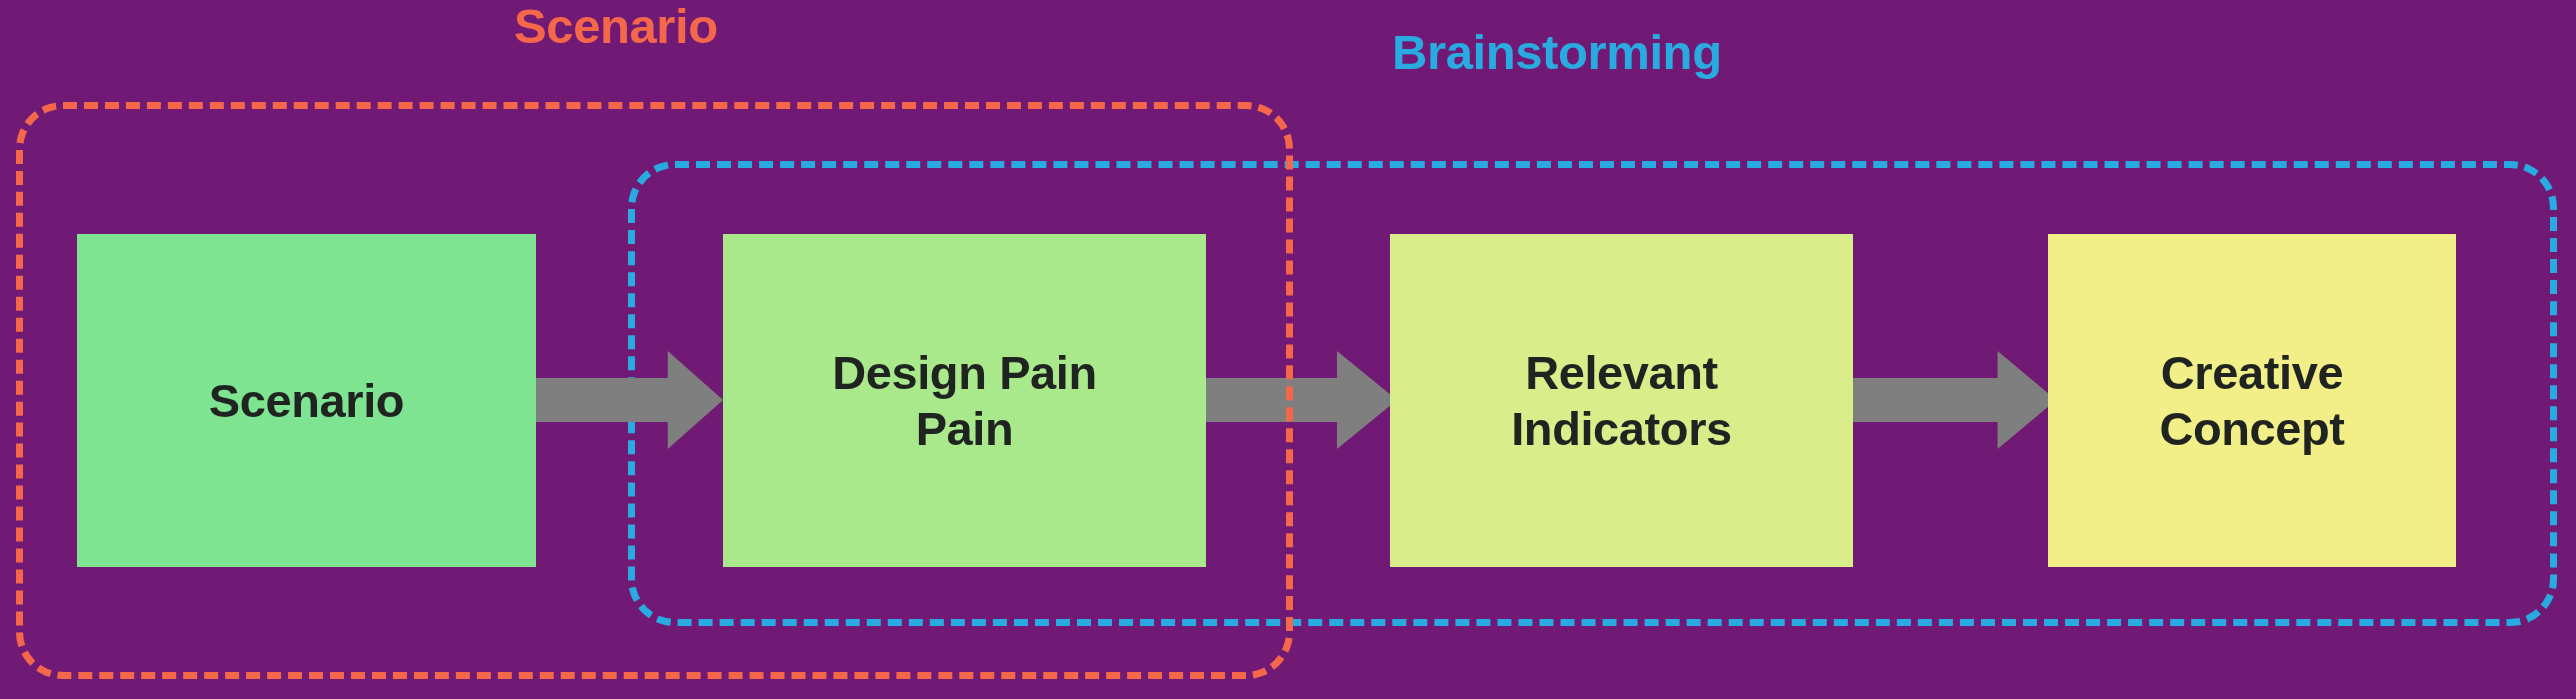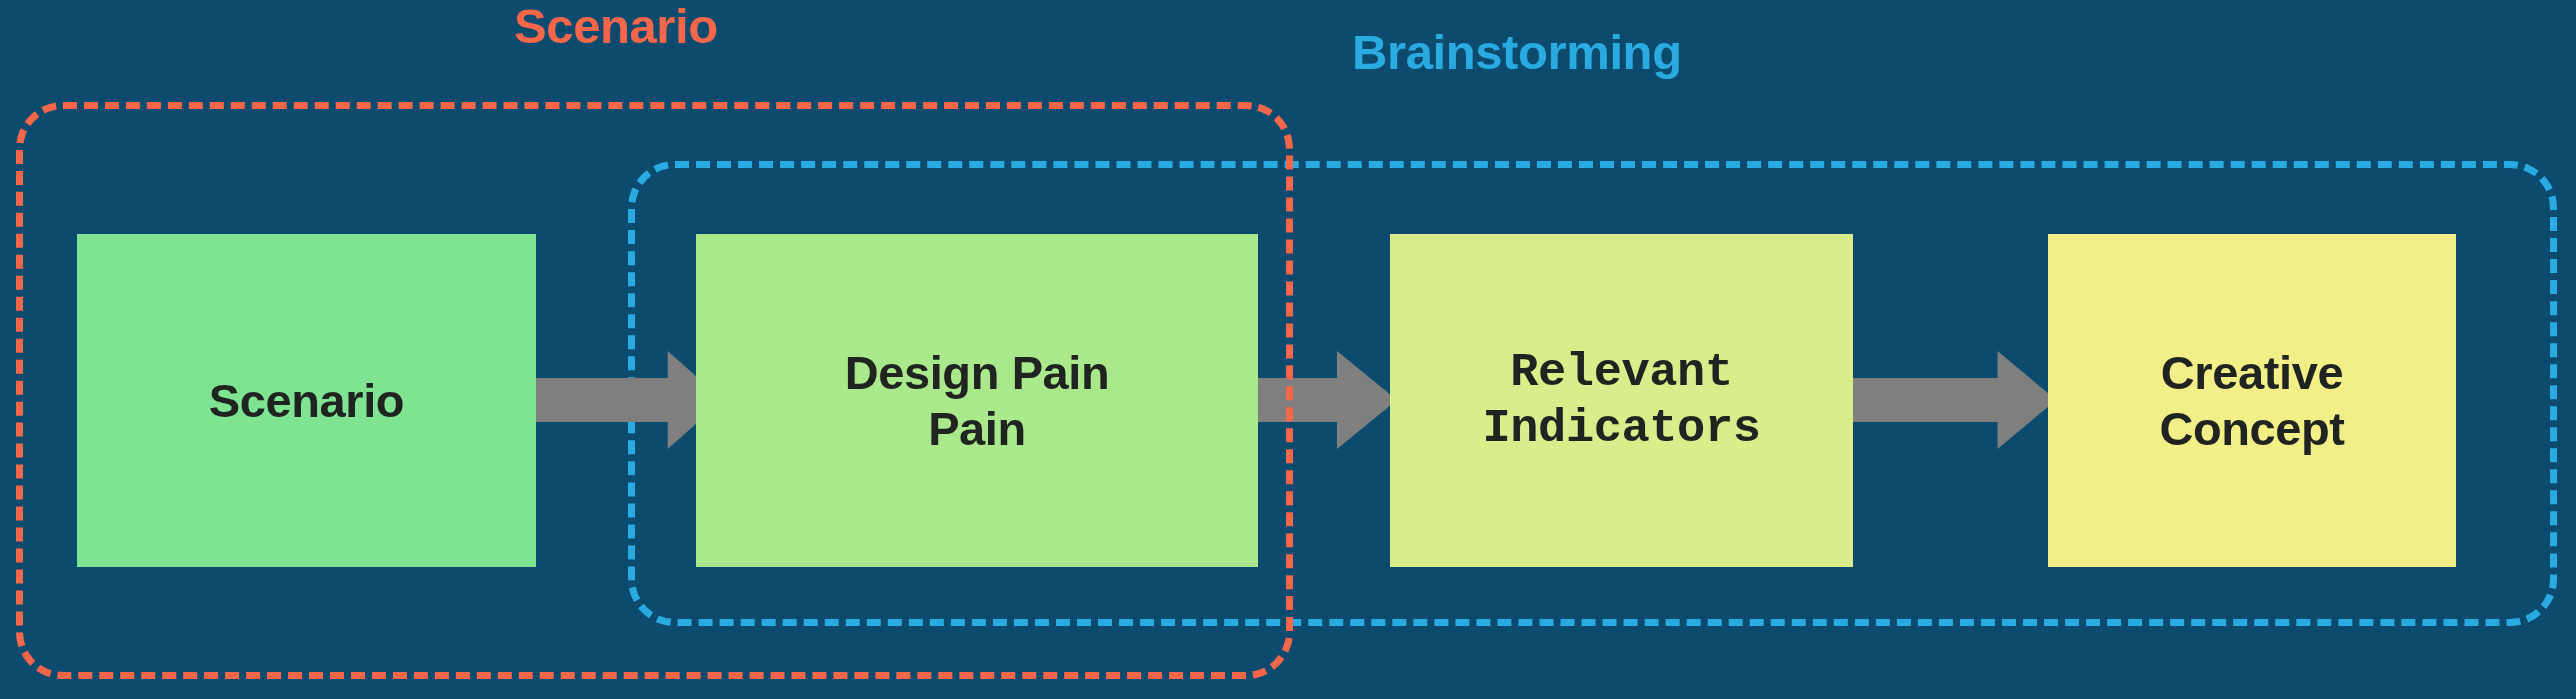--- a/index.html
+++ b/index.html
@@ -9,40 +9,40 @@
     background: #ffffff;
   }
   body {
     font-family: "Liberation Sans", sans-serif;
     -webkit-font-smoothing: antialiased;
   }
   #stage {
     position: relative;
     width: 2576px;
     height: 700px;
-    background: #0c4a6e;
+    background: #701a75;
     overflow: hidden;
   }
 
   
   .group-label {
     position: absolute;
     font-weight: bold;
     letter-spacing: -0.4px;
     white-space: nowrap;
     line-height: 1;
   }
   #label-scenario {
     left: 514px;
     top: 1.6px;
     font-size: 49px;
     color: #F4674A;
   }
   #label-brainstorming {
-    left: 1352px;
+    left: 1392px;
     top: 28px;
     font-size: 49px;
     color: #29ABE2;
   }
 
   
   .group-frame {
     position: absolute;
     box-sizing: border-box;
     background: transparent;
@@ -76,22 +76,22 @@
     justify-content: center;
     text-align: center;
     color: #1F2421;
     font-size: 47px;
     font-weight: bold;
     line-height: 1.18;
     letter-spacing: -0.4px;
     z-index: 4;
   }
   #box-0 { left: 77px;   width: 459px; background: #7FE492; }
-  #box-1 { left: 696px;  width: 562px; background: #A9E98B; }
-  #box-2 { left: 1390px; width: 463px; background: #D9ED8B; font-family: Liberation Mono, monospace; }
+  #box-1 { left: 723px;  width: 483px; background: #A9E98B; }
+  #box-2 { left: 1390px; width: 463px; background: #D9ED8B; }
   #box-3 { left: 2048px; width: 408px; background: #F3EF88; }
   .flow-box-label { display: block; padding: 0 11.4px; }
 
   
   .arrow {
     position: absolute;
     top: 351px;
     height: 98px;
     z-index: 3;
   }

